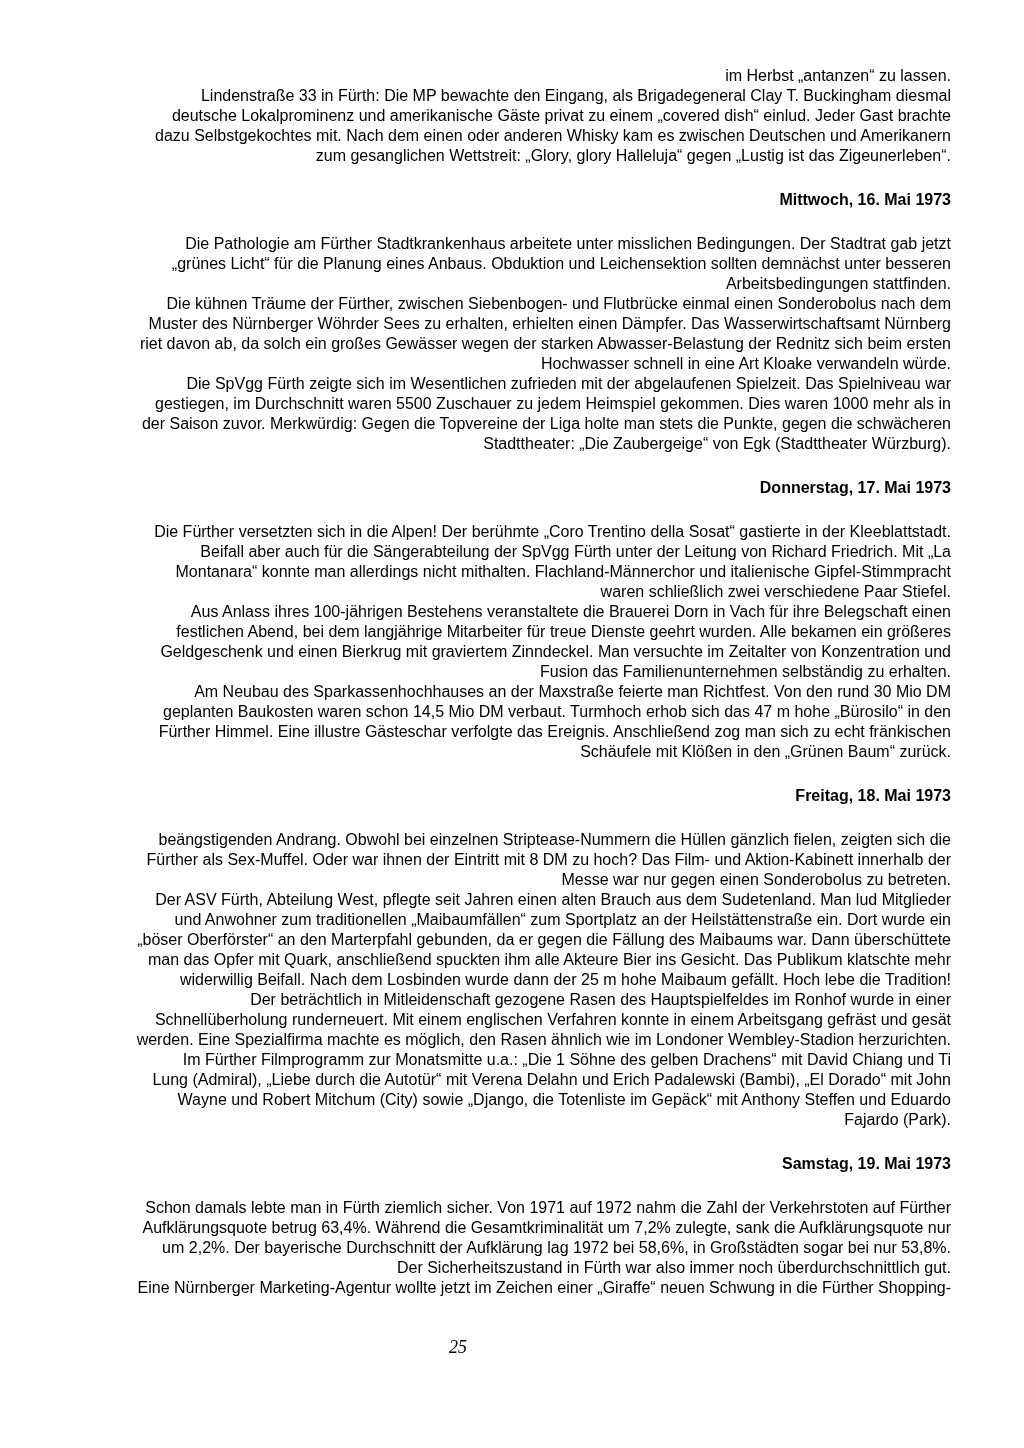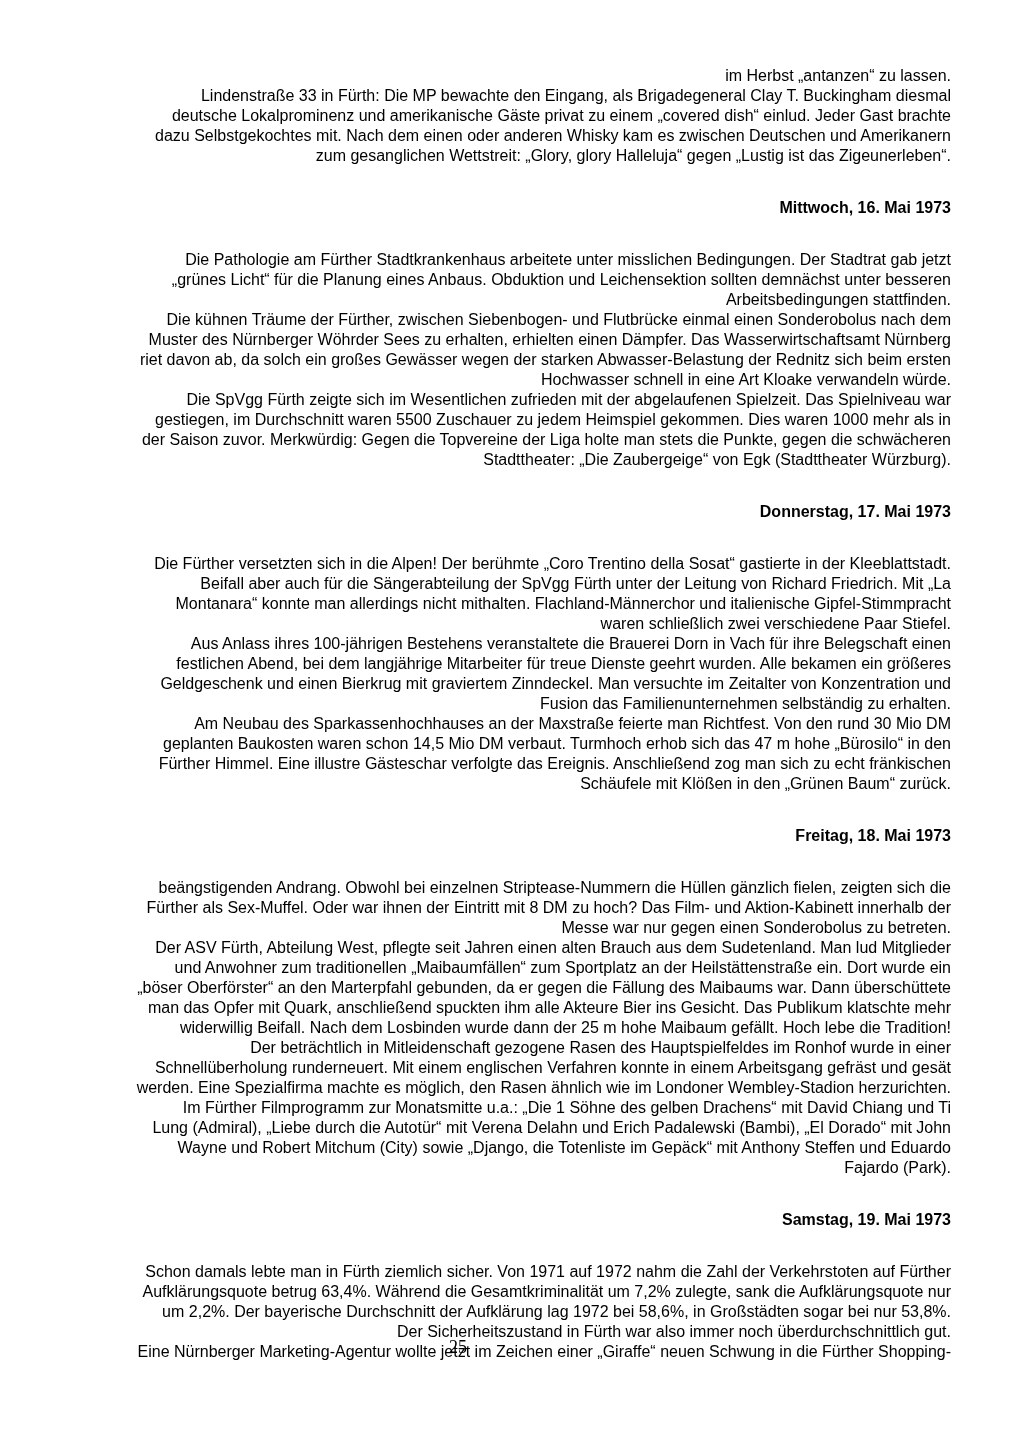--- a/index.html
+++ b/index.html
@@ -32,34 +32,35 @@
     font-size: 16px;
     line-height: 20px;
     white-space: pre;
     color: #000000;
   }
   .heading {
     font-family: "Liberation Sans", "DejaVu Sans", sans-serif;
     font-size: 16px;
     line-height: 20px;
     font-weight: bold;
-    margin: 32px 0;
+    margin: 24px 0;
     white-space: pre;
     color: #000000;
   }
   .page-number {
     position: absolute;
     top: 1336px;
     left: 0;
     width: 916px;
     text-align: center;
     font-family: "Liberation Serif", "DejaVu Serif", serif;
     font-size: 18px;
     line-height: 22px;
     color: #000000;
+    font-style: italic;
   }
 </style>
 </head>
 <body>
 
 <div class="page">
   <div class="doc-body">
       <div class="line">im Herbst „antanzen“ zu lassen.</div>
       <div class="line">Lindenstraße 33 in Fürth: Die MP bewachte den Eingang, als Brigadegeneral Clay T. Buckingham diesmal</div>
       <div class="line">deutsche Lokalprominenz und amerikanische Gäste privat zu einem „covered dish“ einlud. Jeder Gast brachte</div>

